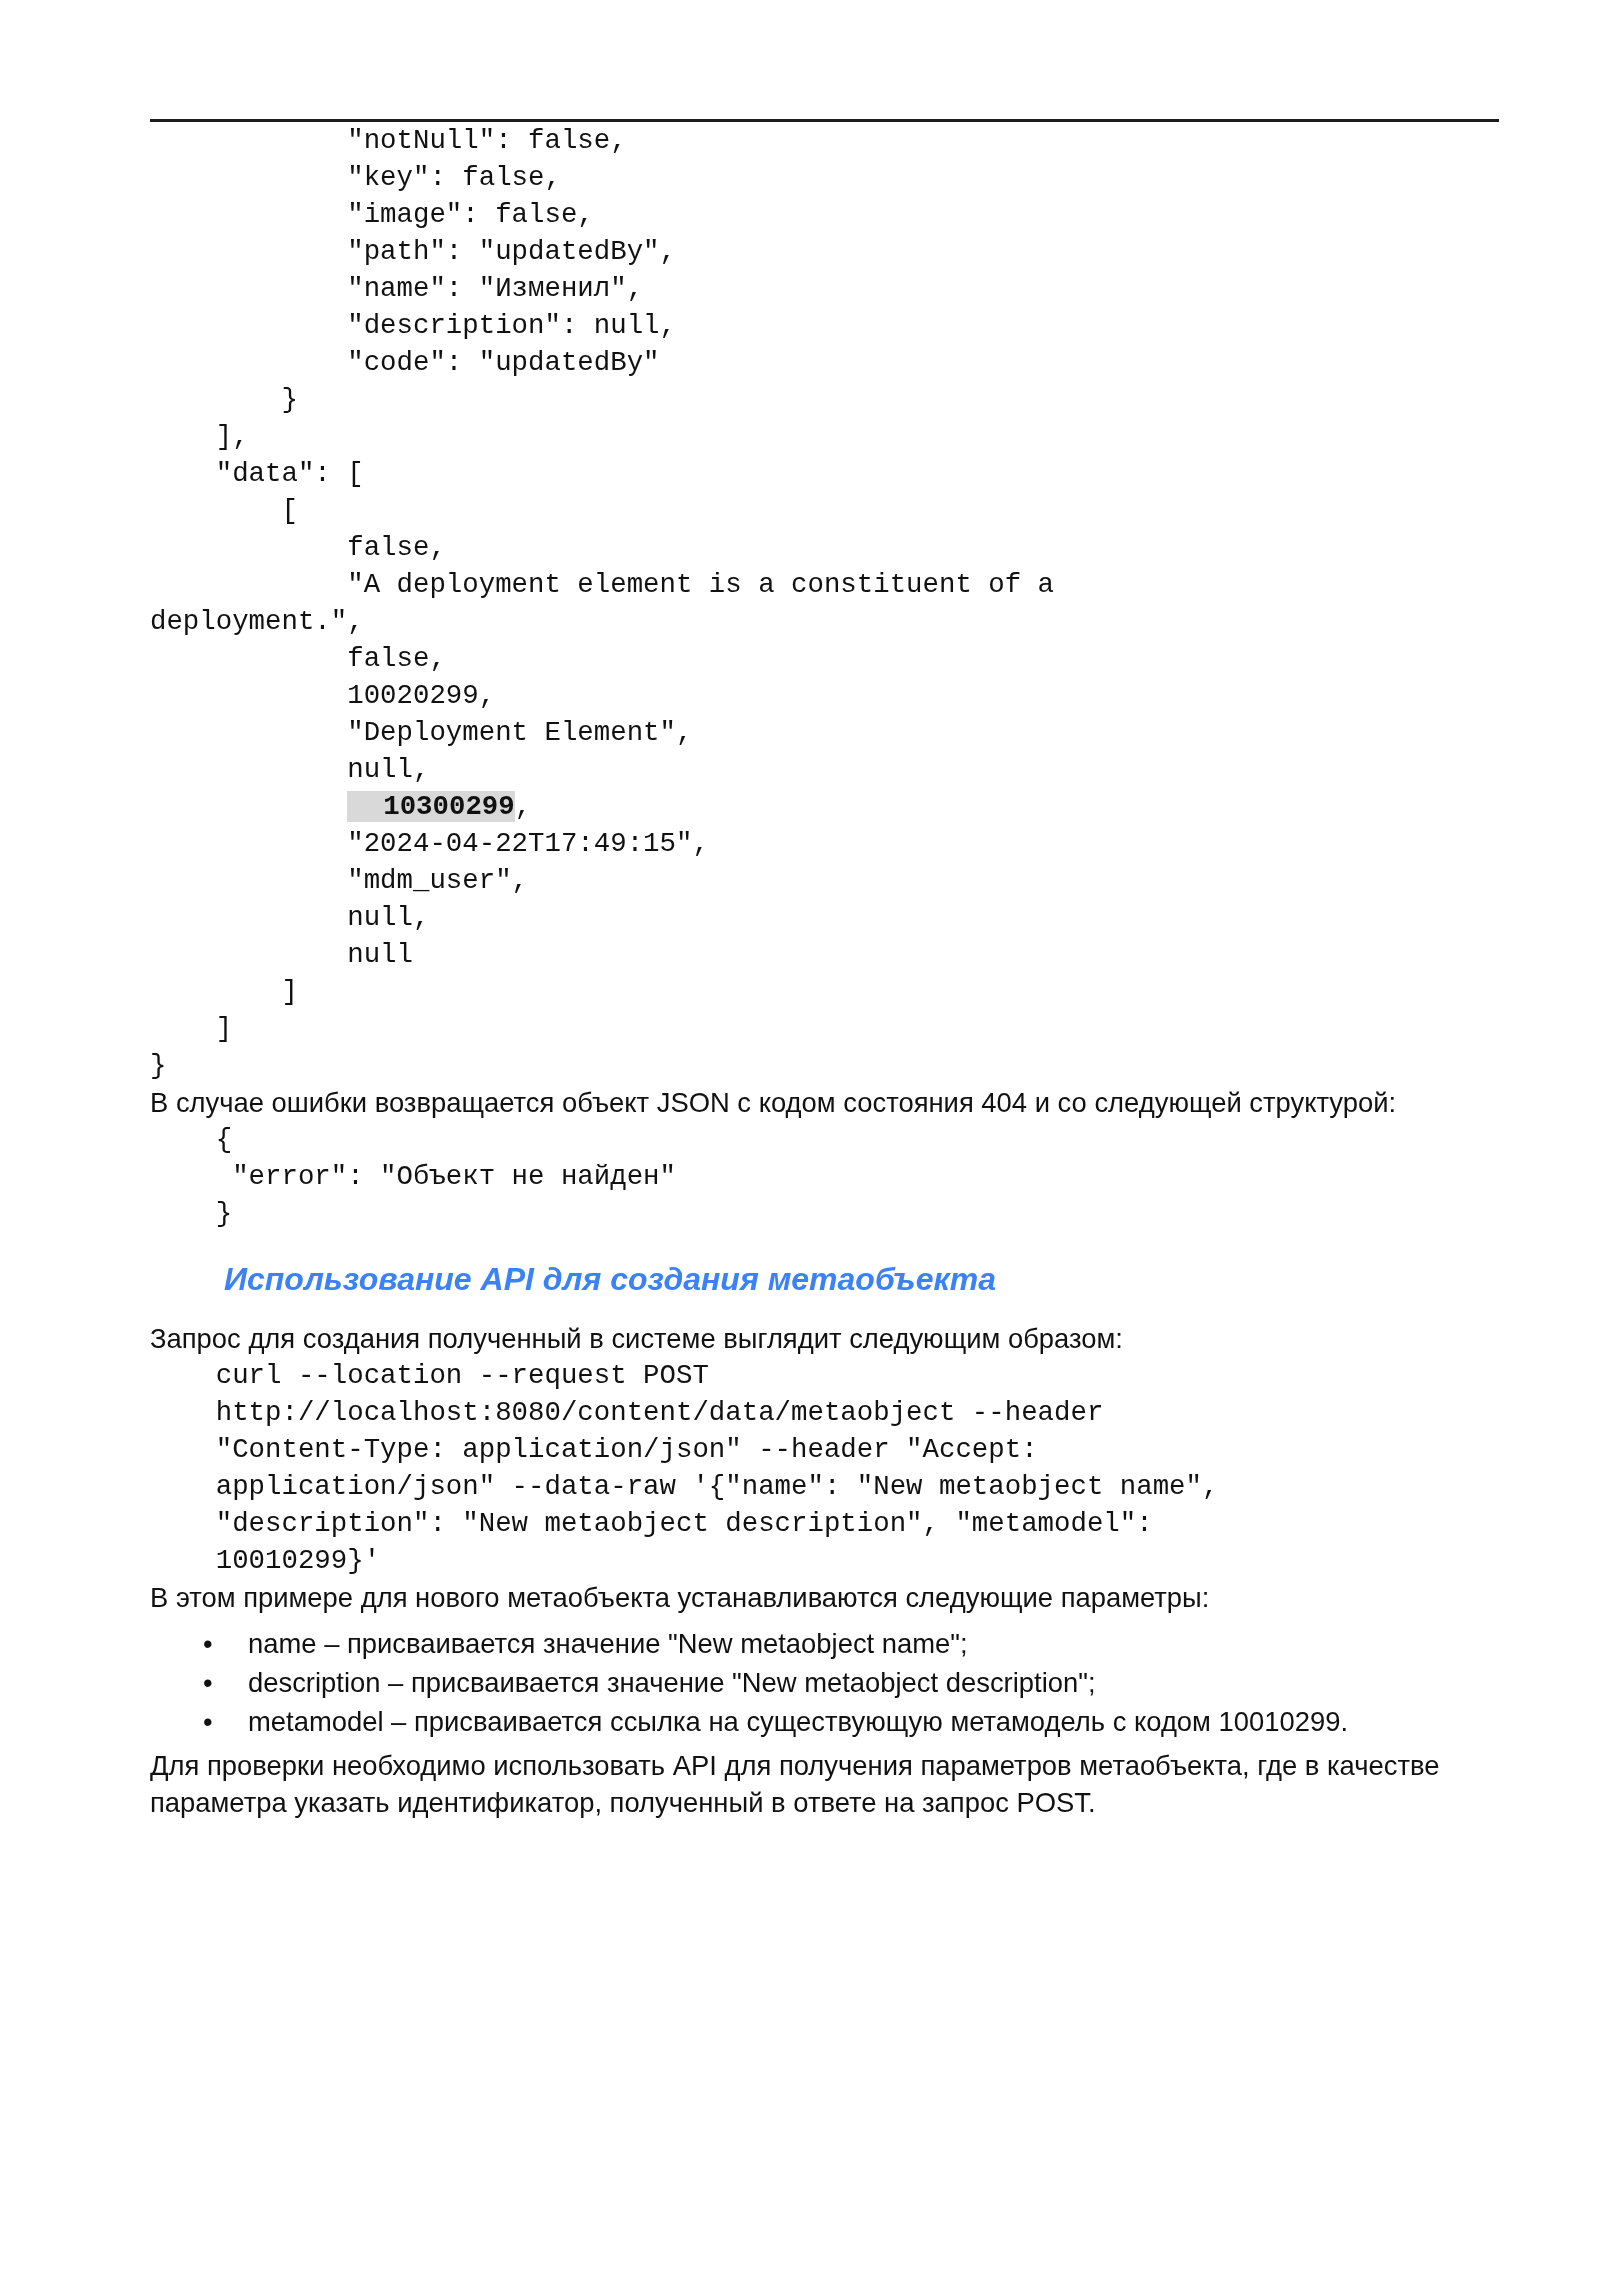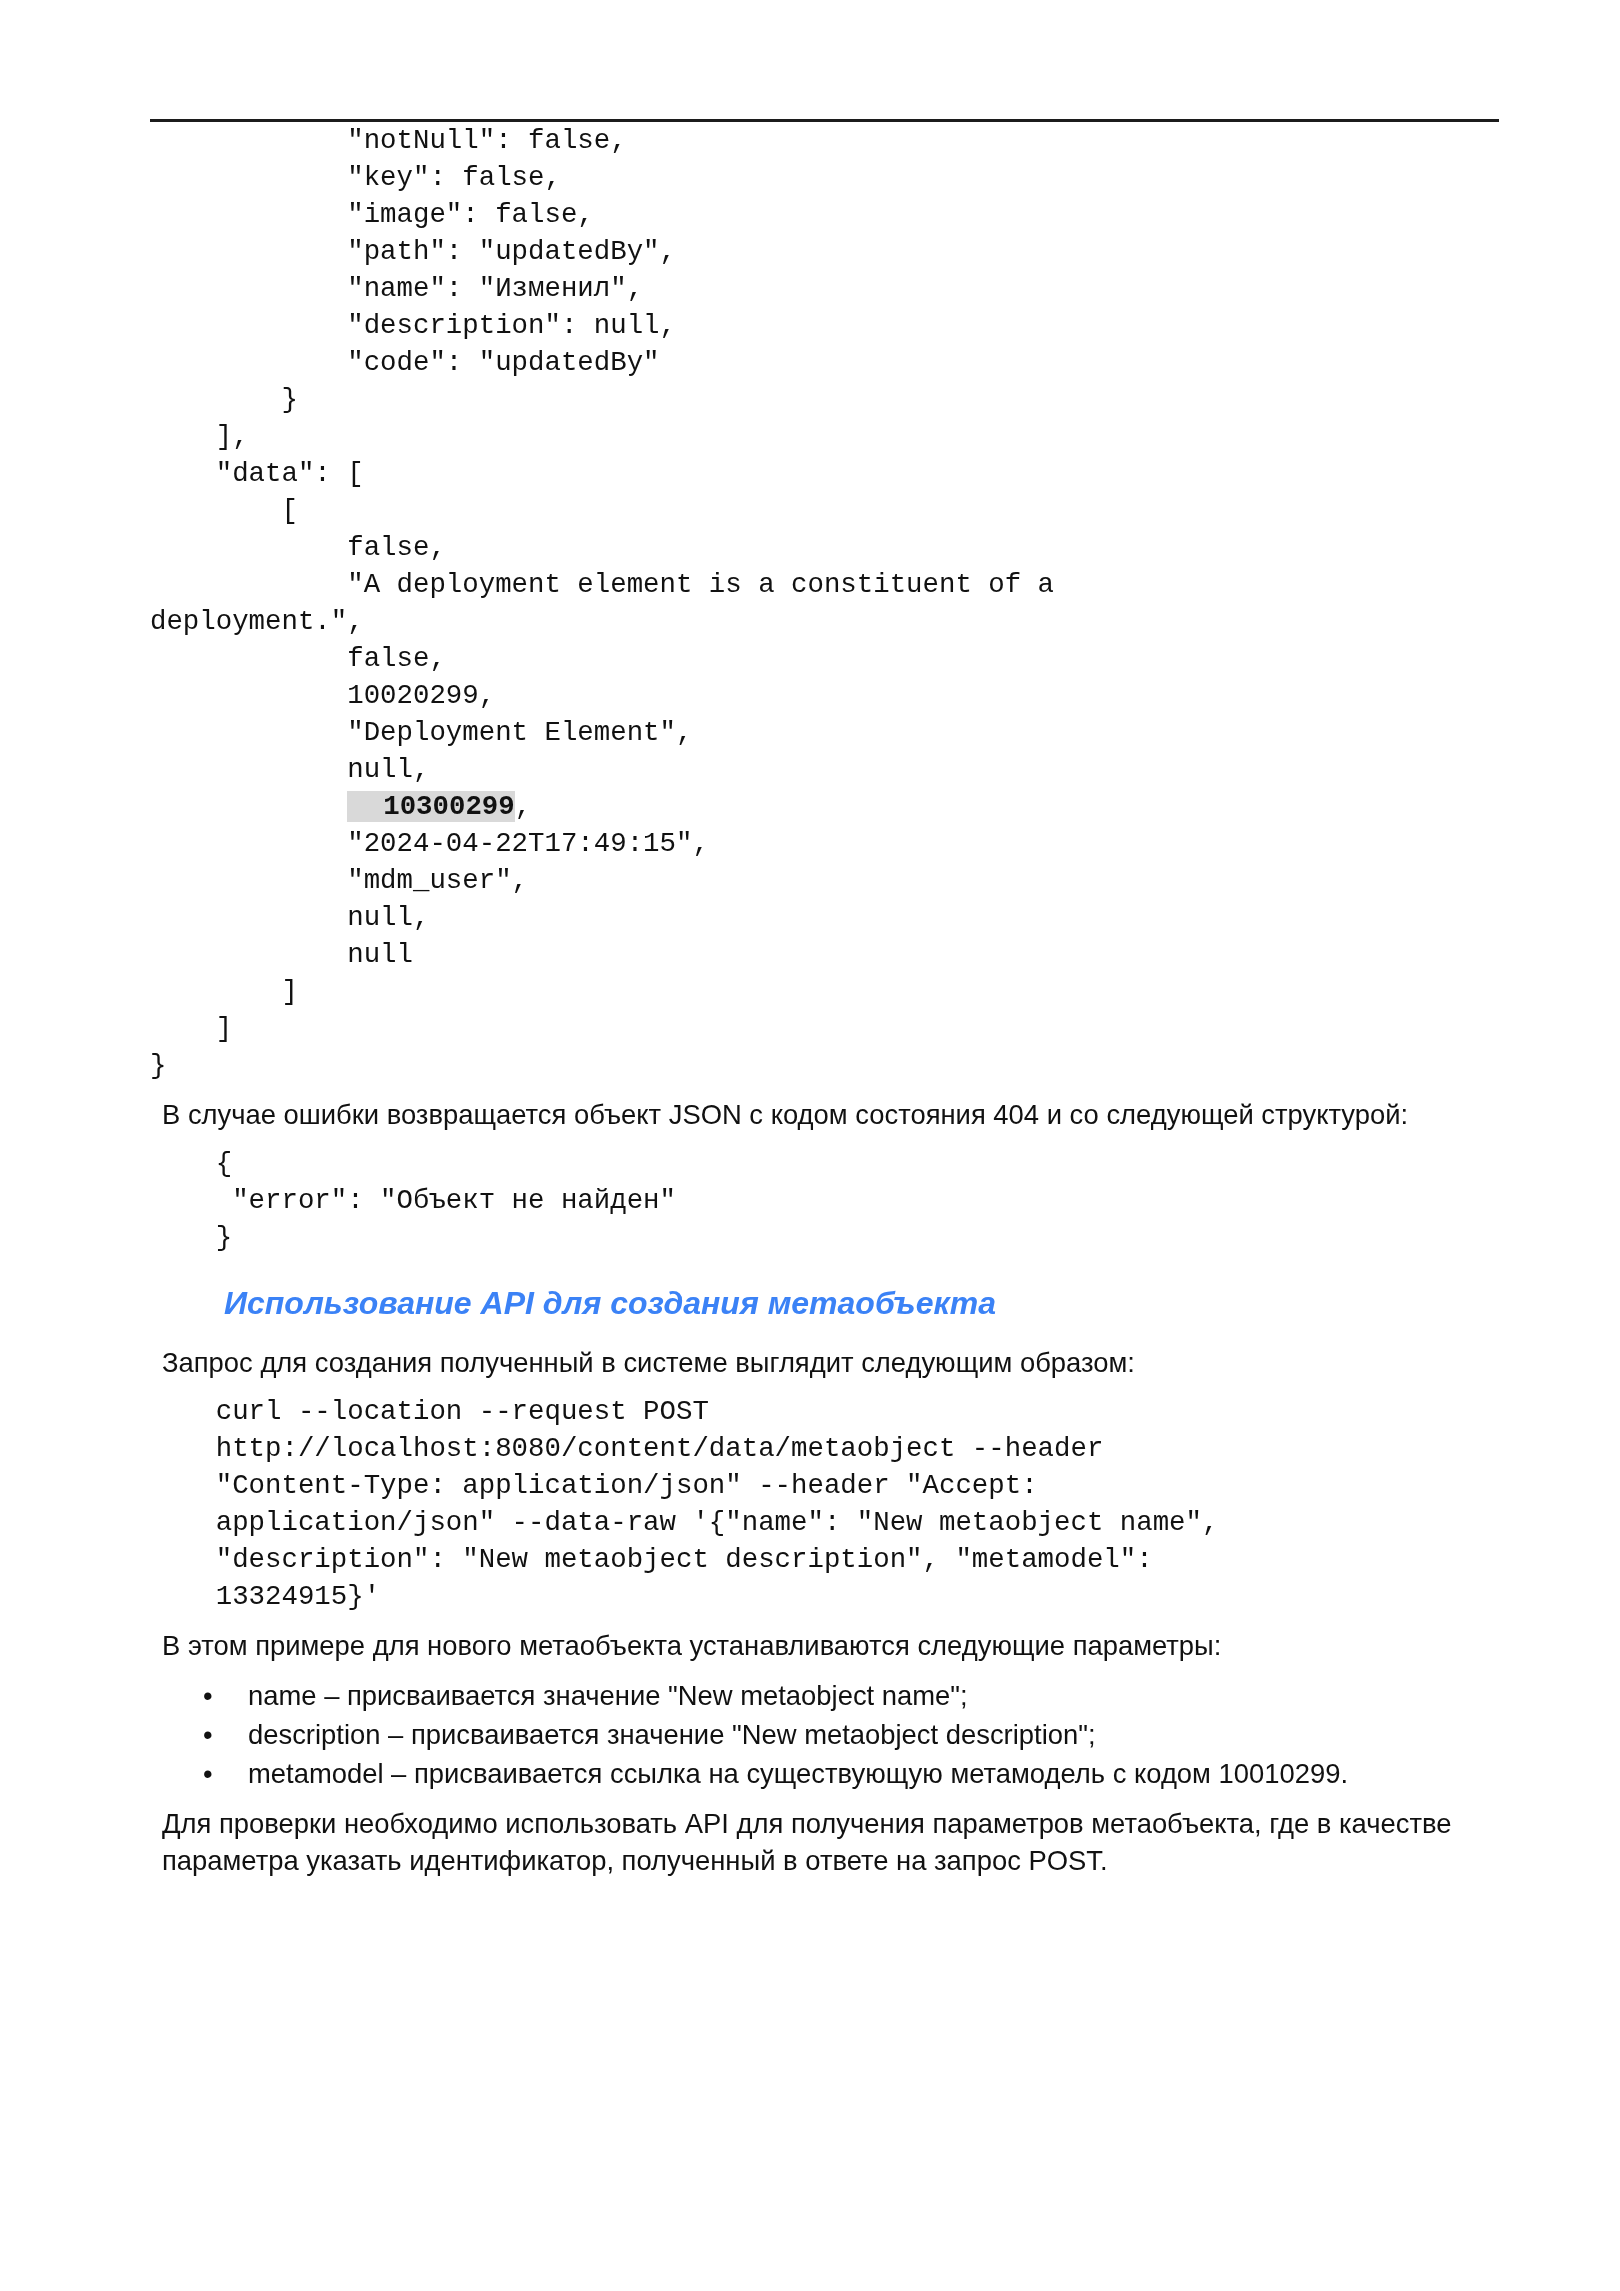--- a/index.html
+++ b/index.html
@@ -31,21 +31,21 @@
     margin: 0;
   }
   .code-response { margin-top: 11.8px; }
   .code-error   { margin-top: 11.8px; }
   .code-curl    { margin-top: 11.8px; margin-bottom: 15.7px; }
   .hl {
     background: #d9d9d9;
     font-weight: bold;
     padding-left: 36px;
   }
-  p.body-par { margin: 12px; }
+  p.body-par { margin: 0; }
   h3.section-heading {
     font-size: 32px;
     line-height: 43px;
     font-weight: bold;
     font-style: italic;
     color: #3b82f6;
     margin: 25.5px 0 19.6px 0;
     padding-left: 74px;
   }
   ul.bullets {
@@ -105,21 +105,21 @@
 
   <h3 class="section-heading">Использование API для создания метаобъекта</h3>
 
   <p class="body-par">Запрос для создания полученный в системе выглядит следующим образом:</p>
 
   <pre class="code code-curl">    curl --location --request POST
     http://localhost:8080/content/data/metaobject --header
     "Content-Type: application/json" --header "Accept:
     application/json" --data-raw '{"name": "New metaobject name",
     "description": "New metaobject description", "metamodel":
-    13324915}'</pre>
+    10010299}'</pre>
 
 
   <p class="body-par">В этом примере для нового метаобъекта устанавливаются следующие параметры:</p>
 
   <ul class="bullets">
     <li><span class="marker">•</span><span>name – присваивается значение "New metaobject name";</span></li>
     <li><span class="marker">•</span><span>description – присваивается значение "New metaobject description";</span></li>
     <li><span class="marker">•</span><span>metamodel – присваивается ссылка на существующую метамодель с кодом 10010299.</span></li>
   </ul>
 

